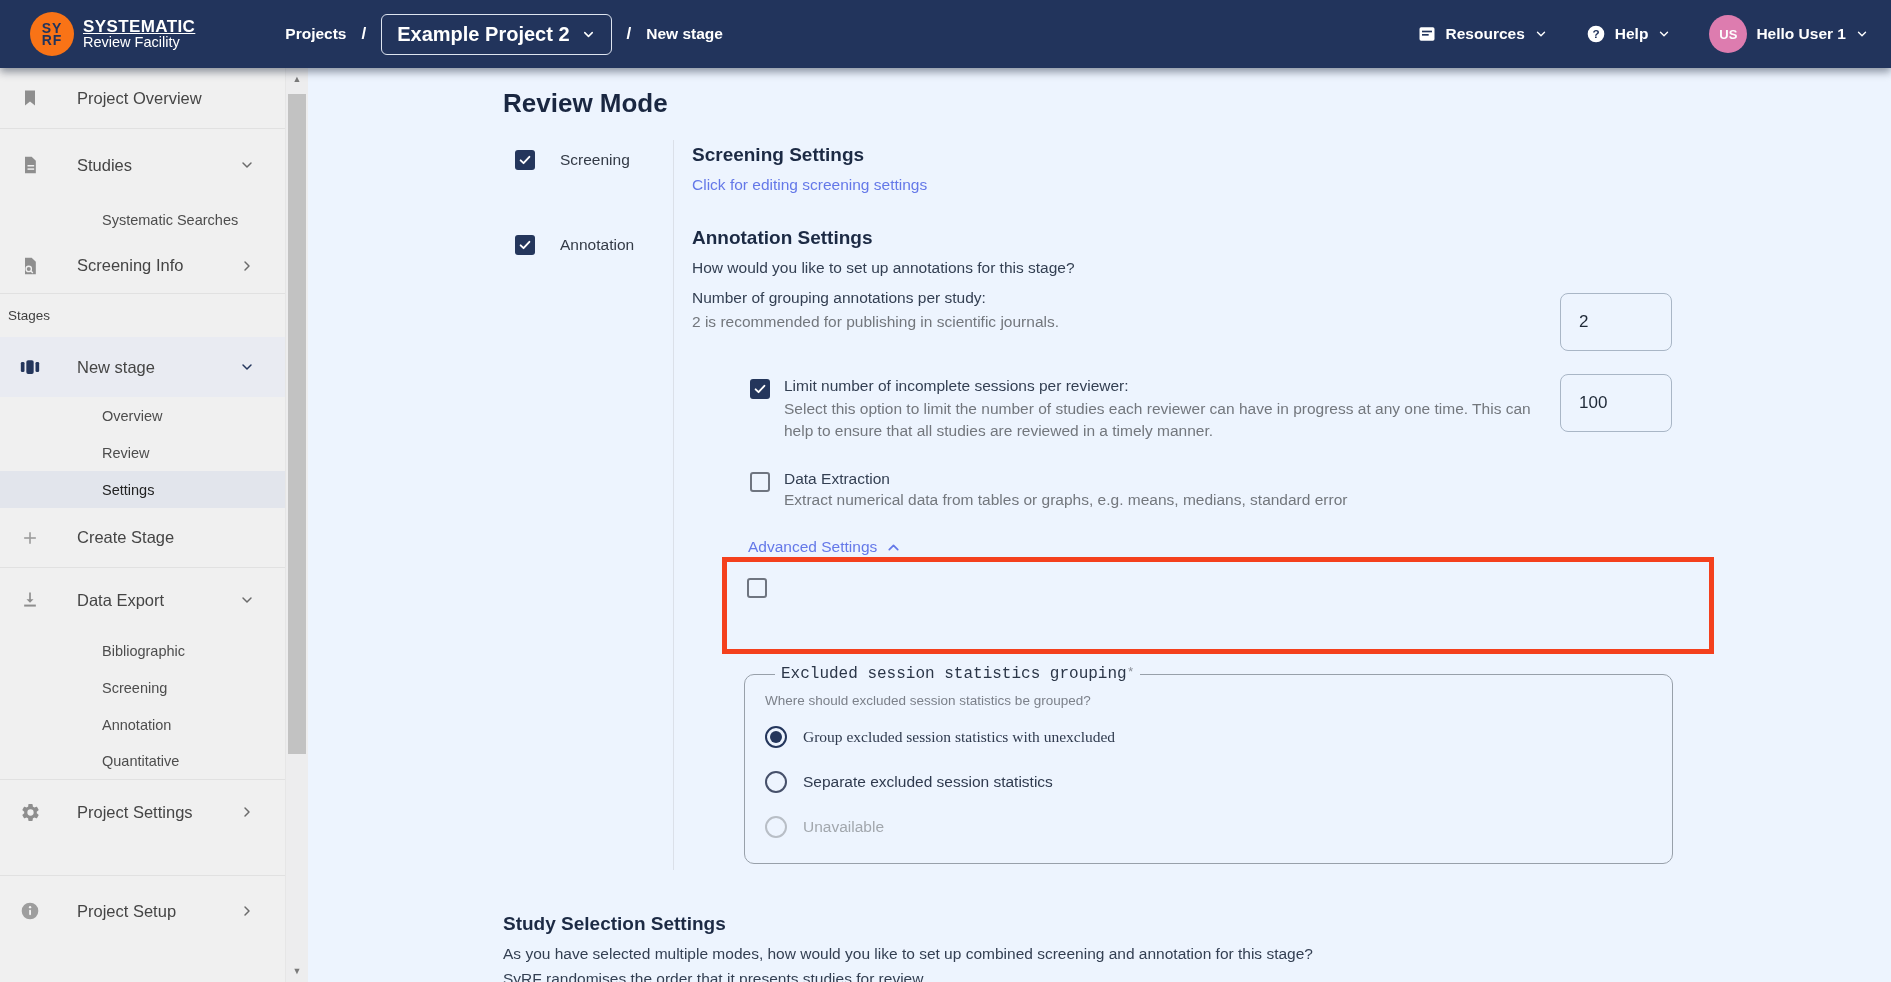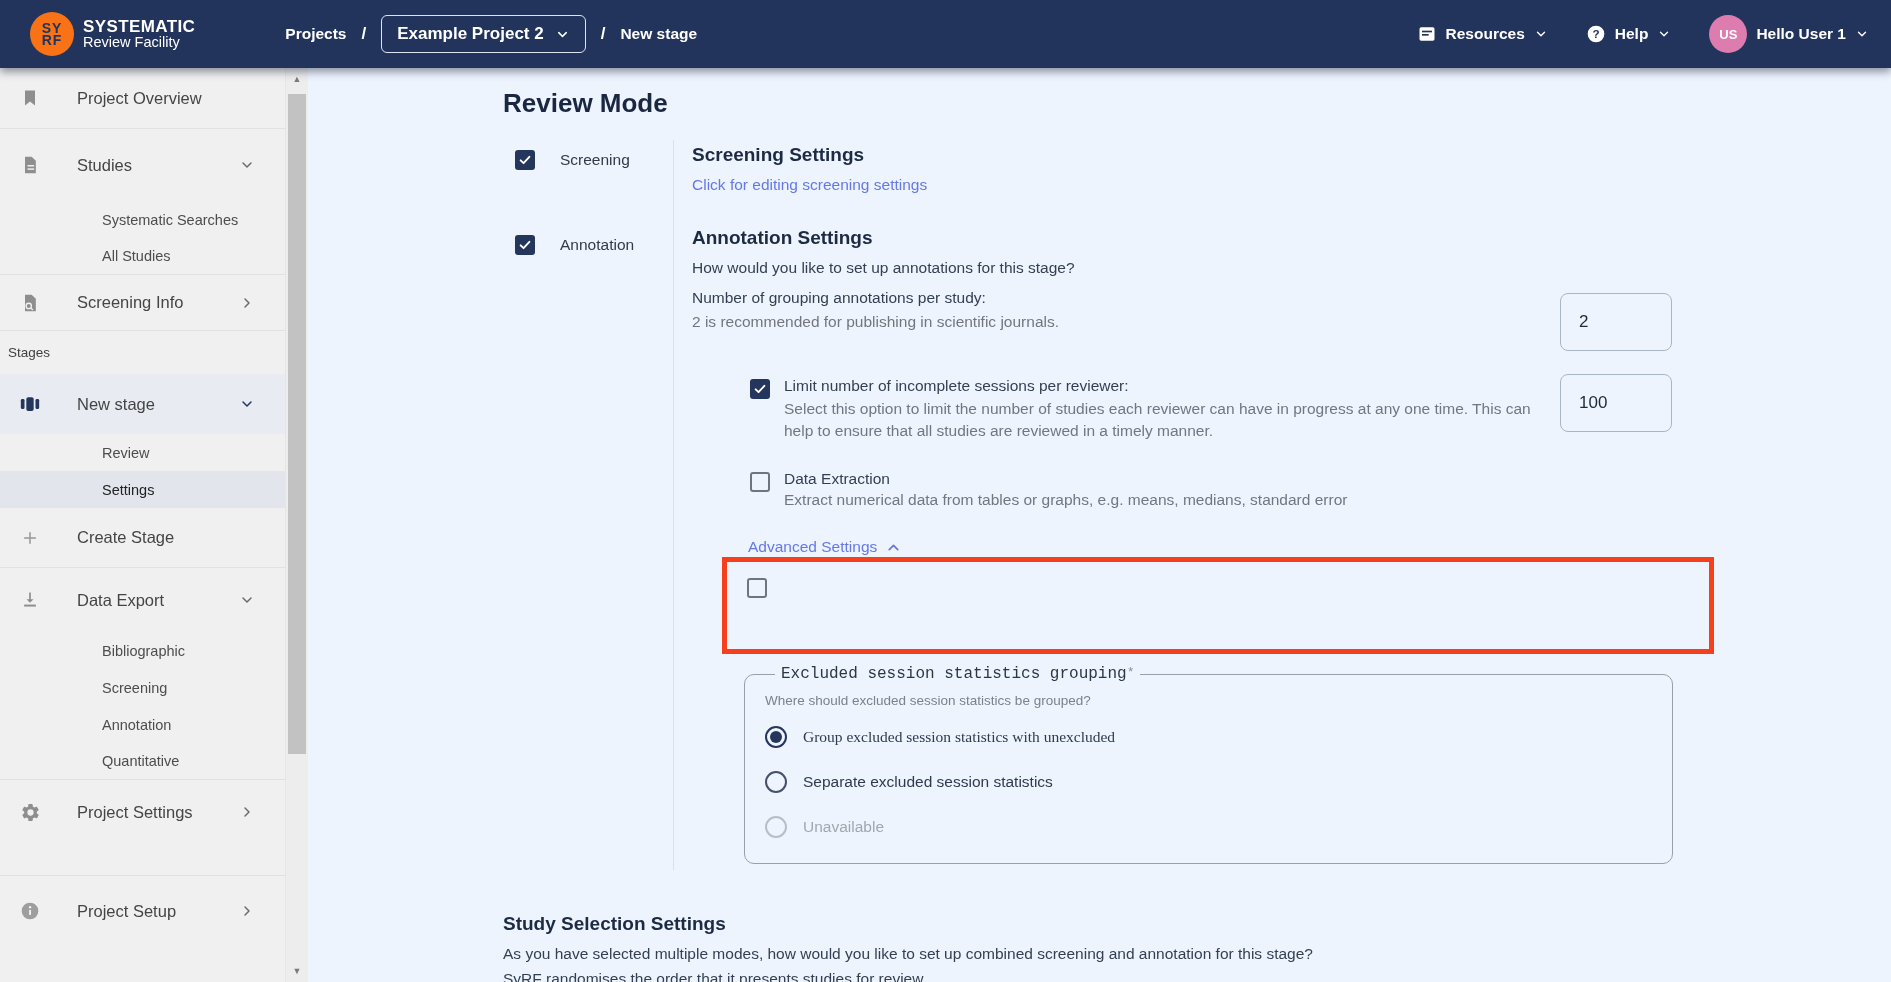--- a/index.html
+++ b/index.html
@@ -4,25 +4,25 @@
 <style>
   * { margin:0; padding:0; box-sizing:border-box; }
   html,body { width:1891px; height:982px; overflow:hidden; font-family:"Liberation Sans", sans-serif; }
   .app { width:1891px; height:982px; display:flex; flex-direction:column; background:#edf4fe; }
 
   
   .navbar { height:68px; flex:0 0 68px; background:#22345c; display:flex; align-items:center; padding:0 22px 0 30px; position:relative; z-index:5; box-shadow:0 4px 8px rgba(20,30,50,.45); color:#fff; }
   .logo { display:flex; align-items:center; gap:9px; margin-right:90px; }
   .logo-circle { width:44px; height:44px; border-radius:50%; background:#f97316; color:#22345c; display:flex; flex-direction:column; align-items:center; justify-content:center; font-weight:bold; font-size:14px; line-height:12px; letter-spacing:1px; }
   .logo-text { display:flex; flex-direction:column; line-height:1.04; }
-  .logo-text .l1 { font-size:17px; font-weight:bold; letter-spacing:.4px; }
+  .logo-text .l1 { font-size:17px; font-weight:bold; letter-spacing:.4px;text-decoration:underline; }
   .logo-text .l2 { font-size:14.5px; font-weight:normal; }
   .crumbs { display:flex; align-items:center; font-weight:bold; font-size:15.5px; }
   .crumb-sep { margin:0 15px; font-size:17px; }
-  .proj-btn { display:flex; align-items:center; gap:11px; border:1.5px solid #dde4f0; border-radius:6px; padding:8px 15px; font-weight:bold; font-size:17px; color:#fff; background:transparent; cursor:pointer; }
+  .proj-btn { display:flex; align-items:center; gap:11px; border:1.5px solid #dde4f0; border-radius:6px; padding:8px 15px; font-weight:bold; font-size:20px; color:#fff; background:transparent; cursor:pointer; }
   .nav-right { margin-left:auto; display:flex; align-items:center; gap:38px; }
   .nav-item { display:flex; align-items:center; gap:9px; font-weight:bold; font-size:15.5px; cursor:pointer; }
   .avatar { width:38px; height:38px; border-radius:50%; background:#dd7caf; color:#fdfdfd; font-size:13px; font-weight:bold; display:flex; align-items:center; justify-content:center; }
   .chev { flex:0 0 auto; }
 
   
   .body-row { flex:1; display:flex; min-height:0; }
 
   
   .sidebar { width:308px; flex:0 0 308px; background:#f0f0f0; position:relative; }
@@ -179,23 +179,20 @@
               </svg>
             </span>
           <span class="sb-label">Studies</span>
           <svg class="sb-chev" width="16" height="16" viewBox="0 0 24 24">
               <path d="M6 9l6 6 6-6" fill="none" stroke="#6b6b6b" stroke-width="2.2" stroke-linecap="round" stroke-linejoin="round"></path>
             </svg>
         </div>
         <div class="sb-sub h37">
             <span>Systematic Searches</span>
           </div>
-        <div class="sb-sub h37 bb">
-            <span>All Studies</span>
-          </div>
         <div class="sb-row h56 bb">
           <span class="sb-icon">
               <svg width="20" height="20" viewBox="0 0 24 24">
                 <path d="M6 2h8l5 5v15H6z" fill="#8e8e8e"></path>
                 <circle cx="10.5" cy="15.5" r="3.2" fill="none" stroke="#f0f0f0" stroke-width="1.6"></circle>
                 <line x1="12.8" y1="17.8" x2="15.4" y2="20.4" stroke="#f0f0f0" stroke-width="1.6"></line>
               </svg>
             </span>
           <span class="sb-label">Screening Info</span>
           <svg class="sb-chev" width="16" height="16" viewBox="0 0 24 24">
@@ -211,20 +208,23 @@
                 <rect x="2" y="6.5" width="4" height="11" rx="1.5" fill="#24365c"></rect>
                 <rect x="8" y="4.5" width="8" height="15" rx="2" fill="#24365c"></rect>
                 <rect x="18" y="6.5" width="4" height="11" rx="1.5" fill="#24365c"></rect>
               </svg>
             </span>
           <span class="sb-label">New stage</span>
           <svg class="sb-chev" width="16" height="16" viewBox="0 0 24 24">
               <path d="M6 9l6 6 6-6" fill="none" stroke="#24365c" stroke-width="2.2" stroke-linecap="round" stroke-linejoin="round"></path>
             </svg>
         </div>
+        <div class="sb-sub h37">
+            <span>Overview</span>
+          </div>
         <div class="sb-sub h37">
             <span>Review</span>
           </div>
         <div class="sb-sub h37 row-selected">
             <span>Settings</span>
           </div>
         <div class="sb-row h60 bb">
           <span class="sb-icon">
               <svg width="20" height="20" viewBox="0 0 24 24">
                 <path d="M11 5h2v14h-2z" fill="#9e9e9e"></path>

